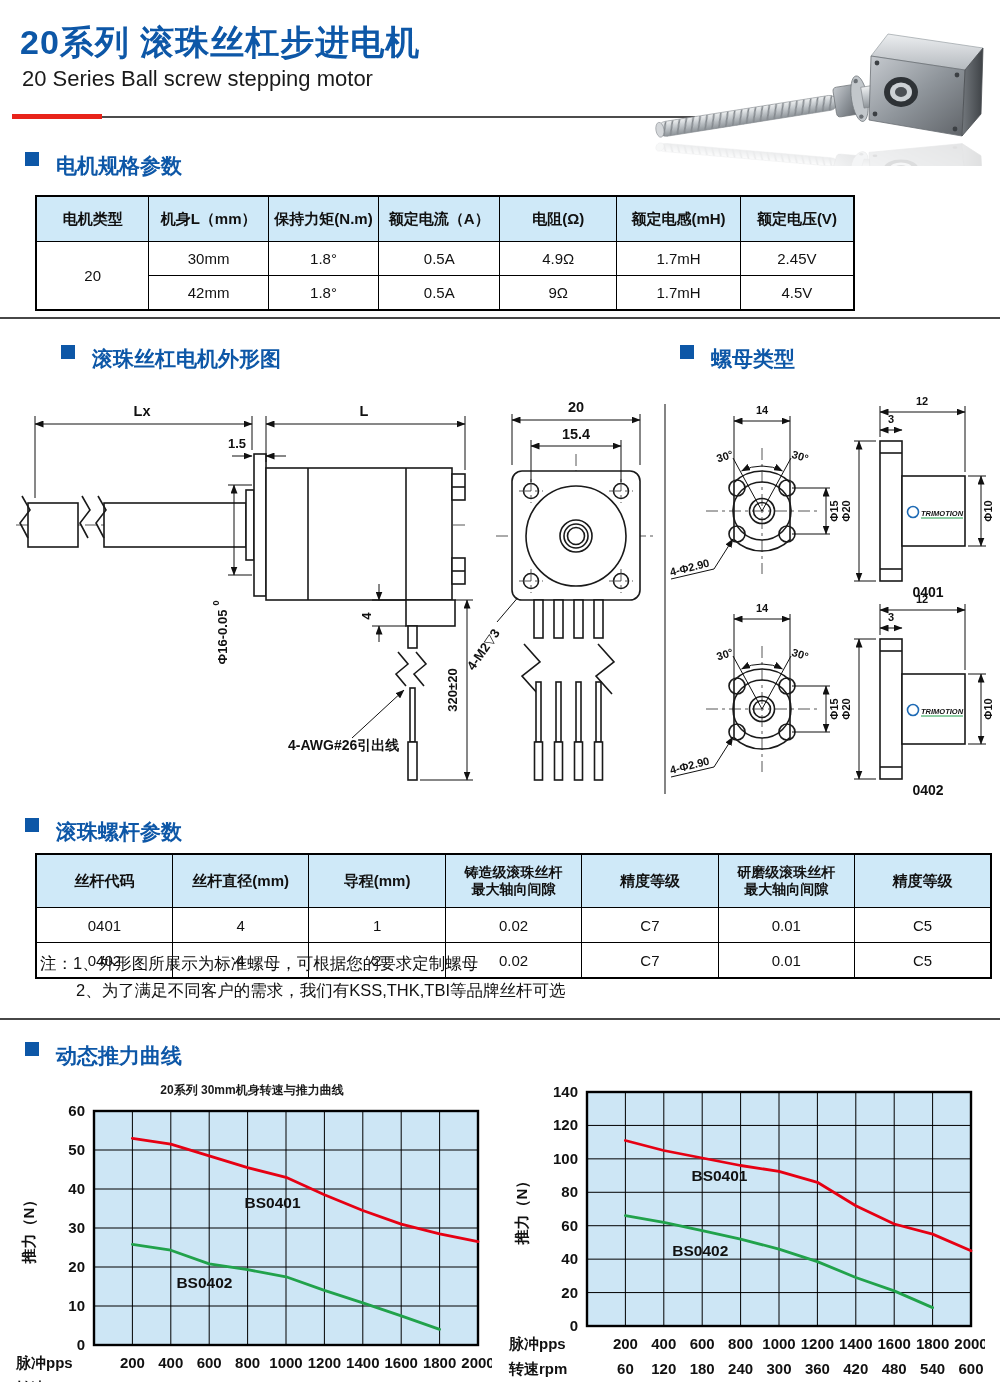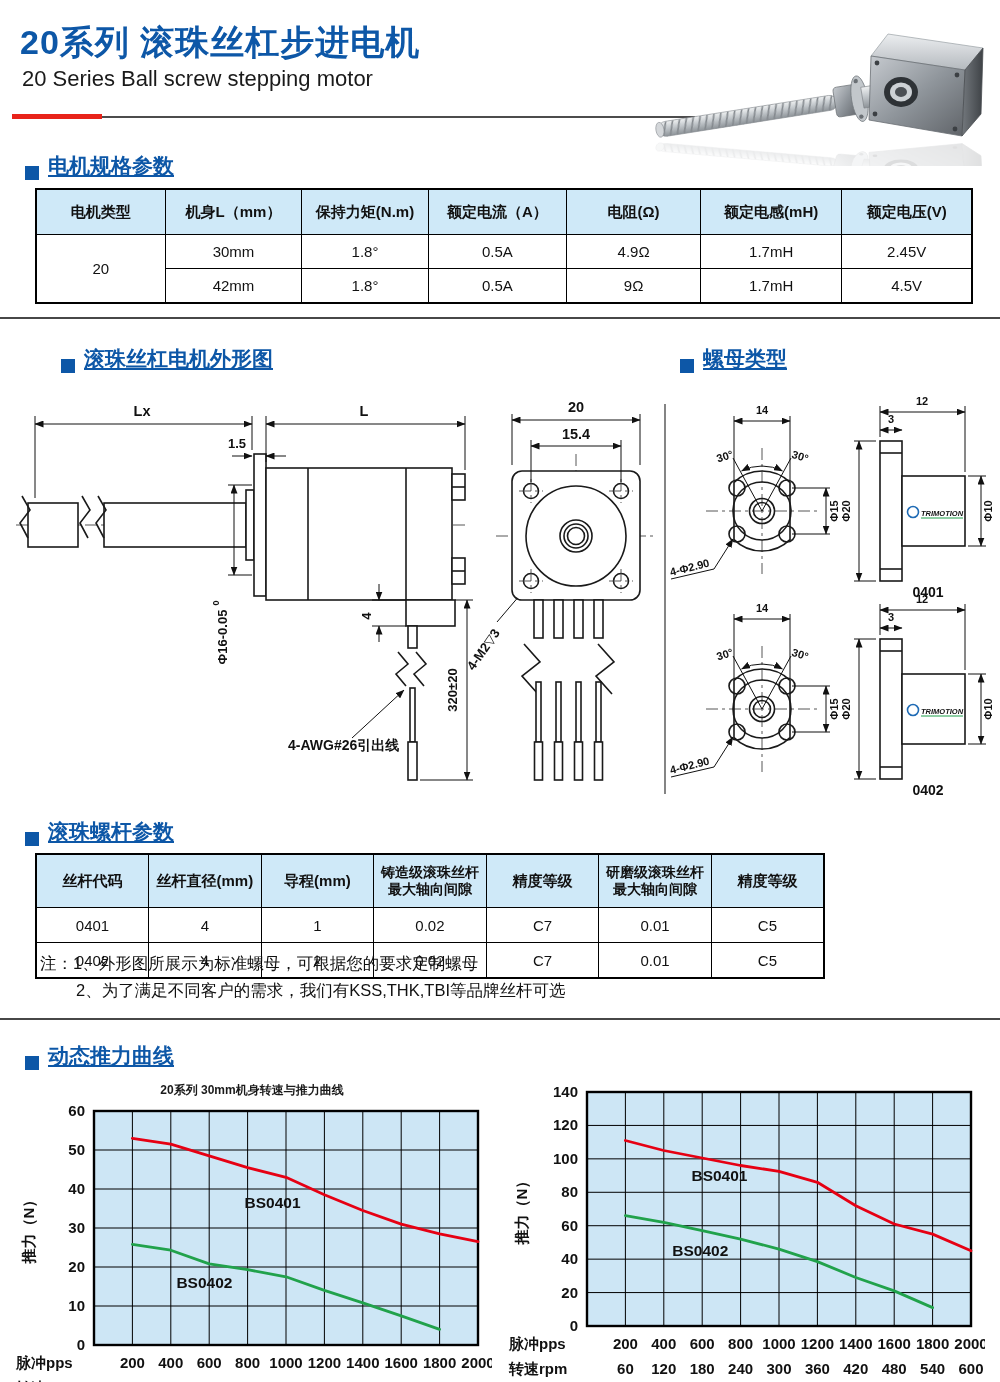--- a/index.html
+++ b/index.html
@@ -3,21 +3,21 @@
 <meta charset="utf-8">
 <style>
   html,body{margin:0;padding:0;}
   body{width:1000px;height:1382px;position:relative;background:#fff;
        font-family:"Liberation Sans","DejaVu Sans",sans-serif;color:#111;overflow:hidden;}
   .abs{position:absolute;}
   .title-zh{left:20px;top:20px;font-size:34px;font-weight:bold;color:var(--blue);letter-spacing:1px;}
   .title-en{left:22px;top:66px;font-size:22px;font-weight:500;color:#1a1a1a;}
   .rule-line{left:12px;top:116px;width:683px;height:2px;background:#4c4c4c;}
   .rule-red{left:12px;top:114px;width:90px;height:5px;background:var(--red);}
-  .sec{display:flex;align-items:flex-end;gap:9px;font-size:21px;font-weight:bold;color:var(--blue);text-decoration:underline;}
+  .sec{display:flex;align-items:flex-start;gap:17px;font-size:21px;font-weight:bold;color:var(--blue);}
   .sec .sq{width:14px;height:14px;background:var(--blue);display:inline-block;}
   table{border-collapse:collapse;width:100%;table-layout:fixed;background:#fff;}
   table,td,th{border:1.4px solid #000;}
   table{border:2.2px solid #000;}
   th{background:var(--thbg);font-size:15px;font-weight:bold;padding:0;}
   td{font-size:15px;text-align:center;padding:0;}
   #spec-table th{height:44px;} #spec-table td{height:33px;}
   #screw-table th{height:52px;} #screw-table td{height:34px;}
   .h2l{line-height:1.2;font-size:14px;}
   .notes{left:40px;top:950px;font-size:16.5px;line-height:1.65;color:#111;}
@@ -90,21 +90,21 @@
       <circle cx="310" cy="121" r="2.4" fill="#3c4044"></circle>
   </g>
   <use href="#photoG" transform="translate(0,206) scale(1,-0.55)" opacity="0.16"></use>
 </svg>
 
 <div class="abs sec" style="left:25px;top:152px;">
   <span class="sq"></span>
   <span>电机规格参数</span>
 </div>
 
-<div class="abs" style="left:35px;top:188px;width:938px;">
+<div class="abs" style="left:35px;top:195px;width:820px;">
   <table id="spec-table">
     <colgroup>
         <col style="width:13.8%">
         <col style="width:14.6%">
         <col style="width:13.5%">
         <col style="width:14.8%">
         <col style="width:14.3%">
         <col style="width:15.1%">
         <col style="width:13.9%">
       </colgroup>
@@ -377,21 +377,21 @@
     </g>
     <text x="928" y="207" font-size="14" font-weight="600" text-anchor="middle">0402</text>
   </g>
 </svg>
 
 <div class="abs sec" style="left:25px;top:818px;">
   <span class="sq"></span>
   <span>滚珠螺杆参数</span>
 </div>
 
-<div class="abs" style="left:35px;top:853px;width:790px;">
+<div class="abs" style="left:35px;top:853px;width:957px;">
   <table id="screw-table">
     <colgroup>
         <col>
         <col>
         <col>
         <col>
         <col>
         <col>
         <col>
       </colgroup>

